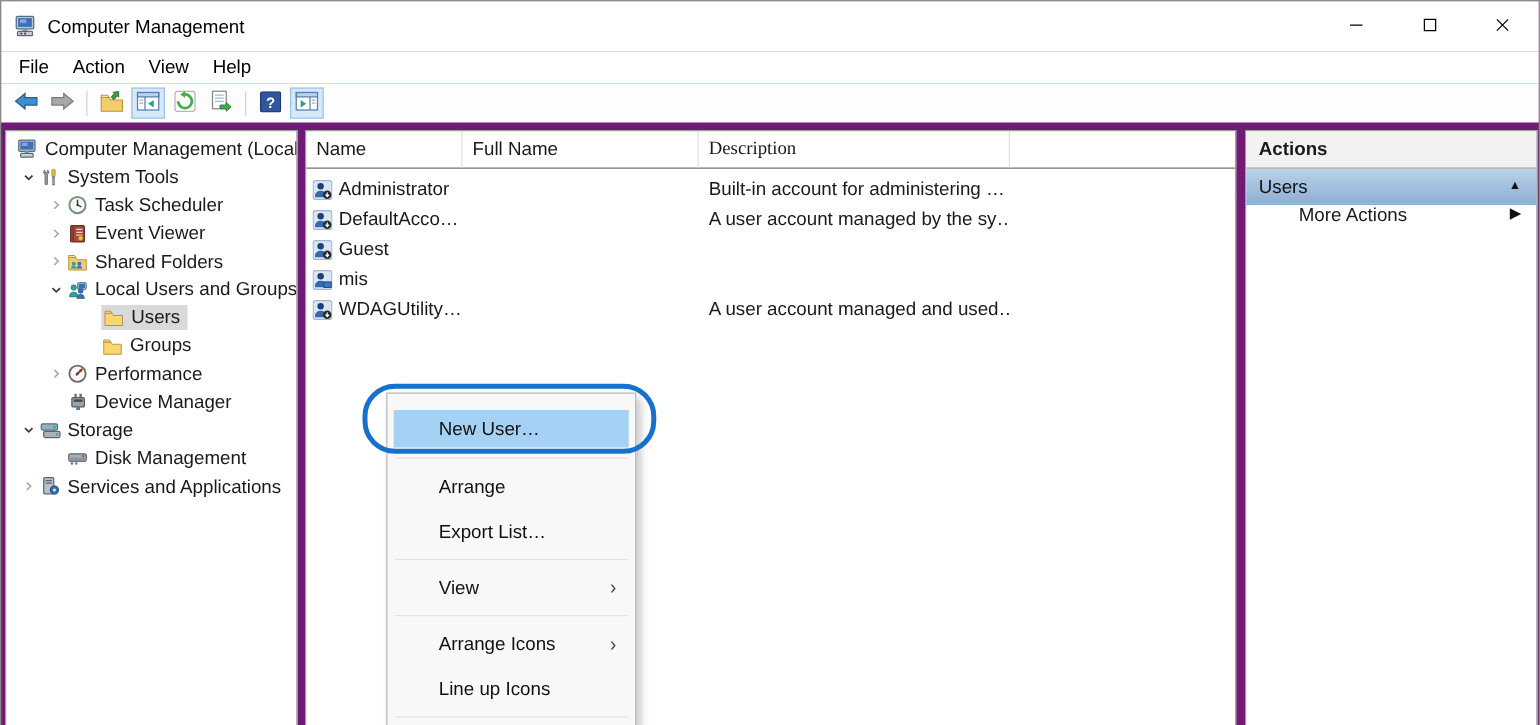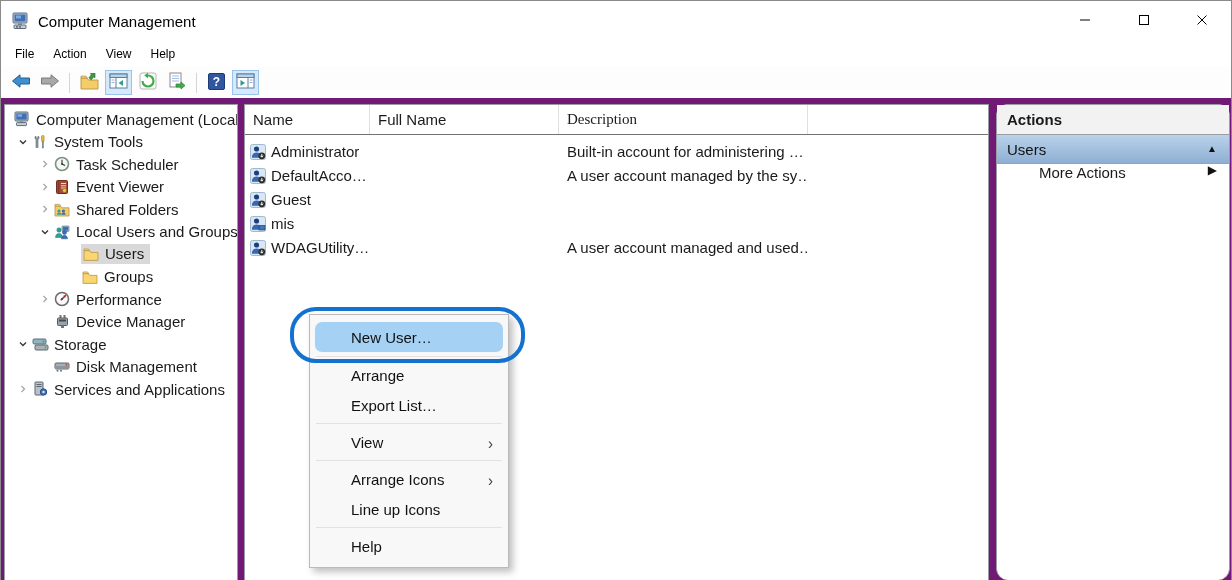--- a/index.html
+++ b/index.html
@@ -13,33 +13,33 @@
 
   
   .titlebar { position:absolute; left:0; top:0; right:0; height:40px; background:#fff; display:flex; align-items:center; }
   .app-icon { margin-left:10px; width:20px; height:20px; flex:0 0 auto; }
   .title-text { margin-left:7px; font-size:15px; color:#000; }
   .win-btn { position:absolute; top:0; height:40px; width:46px; display:flex; align-items:center; justify-content:center; background:transparent; border:none; cursor:default; }
   .win-btn.min { left:1061px; } .win-btn.max { left:1120px; } .win-btn.close { left:1178px; }
 
   
   .menubar { position:absolute; left:0; top:40px; right:0; height:26px; background:#fff; display:flex; align-items:center; padding-left:5px; }
-  .menu-item { padding:3px 10px 4px 9px; font-size:12px; color:#000; }
+  .menu-item { padding:3px 10px 4px 9px; font-size:15px; color:#000; }
 
   
   .toolbar { position:absolute; left:0; top:66px; right:0; height:31px; background:#fdfdfd; display:flex; align-items:center; padding-left:6px; }
   .tb-btn { width:27px; height:25px; display:flex; align-items:center; justify-content:center; border:1px solid transparent; margin-right:2px; background:transparent; }
   .tb-btn.active { background:#d6e9fa; border-color:#9ac4ec; }
   .tb-sep { width:1px; height:20px; background:#d4d4d4; margin:0 6px 0 4px; }
 
   
   .pane { position:absolute; top:103px; bottom:0; background:#fff; border:1px solid #9a9ea4; border-bottom:none; }
   .tree-pane { left:3px; width:234px; overflow:hidden; }
   .list-pane { left:243px; width:745px; }
-  .actions-pane { left:995px; width:234px;border-radius:12px; }
+  .actions-pane { left:995px; width:234px; }
 
   
   .tree { padding-top:3px; }
   .tree-row { height:22.5px; display:flex; align-items:center; white-space:nowrap; }
   .tree-row .chev { width:16px; height:16px; flex:0 0 auto; display:flex; align-items:center; justify-content:center; }
   .tree-row .ticon { width:18px; height:16px; flex:0 0 auto; display:flex; align-items:center; justify-content:center; margin-right:5px; }
   .tree-row .tlabel { font-size:15px; }
   .lv0 { padding-left:8px; } .lv1 { padding-left:10px; } .lv2 { padding-left:32px; } .lv3 { padding-left:76px; }
   .selwrap { display:flex; align-items:center; background:#d9d9d9; padding:1px 6px 2px 1px; }
   .selwrap .ticon { margin-right:5px; }
@@ -59,21 +59,21 @@
   .actions-header { height:30px; background:#f2f2f2; border-bottom:1px solid #9a9ea4; display:flex; align-items:center; padding-left:10px; font-weight:bold; font-size:15px; }
   .actions-group { height:29px; background:linear-gradient(#bad2ea,#8eafd3); border-bottom:1px solid #87a7ca; display:flex; align-items:center; padding:0 12px 0 10px; }
   .actions-group .gtitle { flex:1; font-size:15px; color:#111; }
   .tri { font-size:10px; color:#111; line-height:1; }
   .more-actions { height:30px; display:flex; align-items:flex-start; padding:0 12px 0 42px; }
   .more-actions .mlabel { flex:1; font-size:15px; }
   .more-actions .tri { font-size:12px; }
 
   
   .context-menu { position:absolute; left:308px; top:313px; width:200px; background:#f8f8f8; border:1px solid #bababa; box-shadow:4px 4px 7px rgba(0,0,0,.25); padding:5px 0; z-index:10; }
-  .cm-item { height:28px; margin:2px 5px; display:flex; align-items:center; padding-left:36px; padding-right:10px; font-size:15px; color:#111;border-radius:7px; }
+  .cm-item { height:28px; margin:8px 5px; display:flex; align-items:center; padding-left:36px; padding-right:10px; font-size:15px; color:#111; }
   .cm-item.tall { height:30px; }
   .cm-item.hl { background:#a5d2f4; }
   .cm-item .cm-label { flex:1; }
   .cm-item .sub-arrow { font-size:15px; color:#444; line-height:1; transform:scaleY(1.1); }
   .cm-sep { height:1px; background:#e2e2e2; margin:4px 6px; }
 
   
   .annotation { position:absolute; left:289px; top:306px; width:235px; height:56px; border:4px solid #1571ce; border-radius:26px; z-index:20; pointer-events:none; }
 </style>
 </head>

